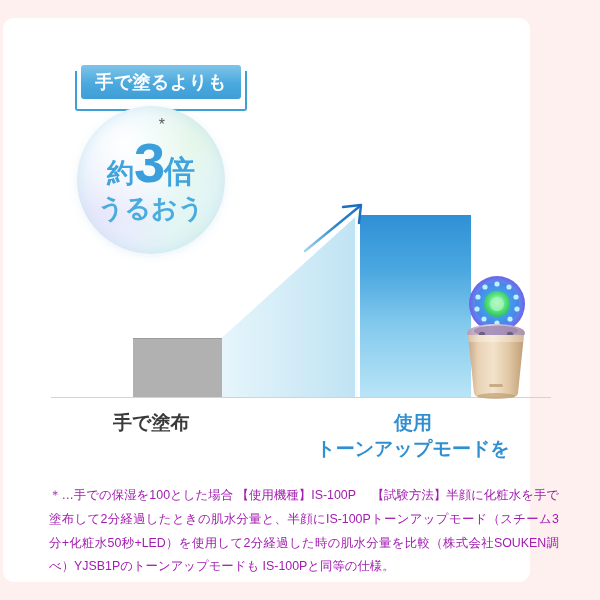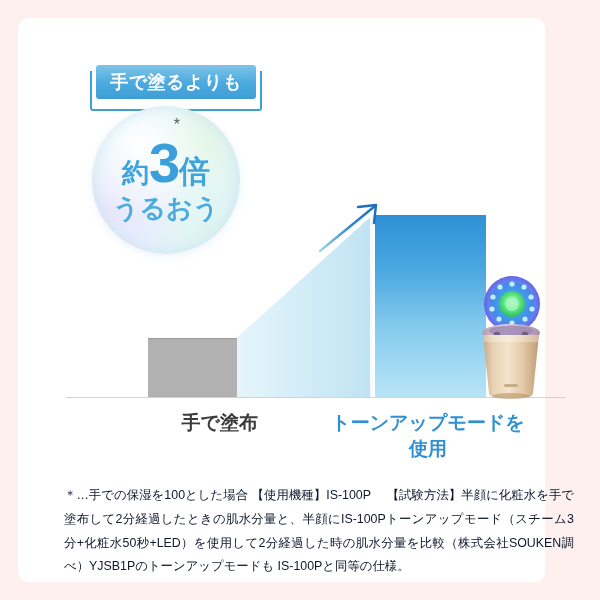--- a/index.html
+++ b/index.html
@@ -7,21 +7,21 @@
     width: 600px; height: 600px;
     font-family: "Liberation Sans", "DejaVu Sans", sans-serif;
   }
   body { background: #fdf0ef; }
 
   #stage { position: relative; width: 600px; height: 600px; overflow: hidden; }
 
   
   .panel {
     position: absolute;
-    left: 18px; top: 18px;
+    left: 3px; top: 18px;
     width: 527px; height: 564px;
     background: #ffffff;
     border-radius: 11px;
   }
 
   
   .badge-wrap { position: absolute; left: 72px; top: 47px; width: 172px; height: 46px; }
   .badge-frame {
     position: absolute; left: 0; top: 6px; width: 172px; height: 40px;
     border: 2px solid #3d9fd8; border-top: none; border-radius: 0 0 3px 3px;
@@ -90,32 +90,32 @@
     box-shadow: -3px 0 0 0 rgba(255,255,255,.85);
   }
   .arrow { position: absolute; left: 300px; top: 183px; width: 62px; height: 52px; }
 
   
   .device { position: absolute; left: 448px; top: 253px; width: 90px; height: 128px; }
 
   
   .label-gray {
     position: absolute; left: 110px; top: 392px; width: 130px;
-    text-align: right; color: #3a3a3a; font-size: 19px; font-weight: bold;
+    text-align: left; color: #3a3a3a; font-size: 19px; font-weight: bold;
   }
   .label-blue {
     position: absolute; left: 290px; top: 392px; width: 240px;
     text-align: center; color: #2f8fd1; font-size: 19px; font-weight: bold;
     line-height: 1.35;
   }
 
   
   .footnote {
     position: absolute; left: 46px; top: 466px; width: 510px;
-    color: #0f172a; font-size: 12.4px; line-height: 1.92;
+    color: #a21caf; font-size: 12.4px; line-height: 1.92;
     text-align: justify;
   }
 </style>
 </head>
 <body>
 
 <div id="stage">
   <div class="panel">
 
     <div class="badge-wrap">
@@ -231,20 +231,20 @@
 
         <path d="M17,64 L73,64 L67,122 Q66,126 62,126 L28,126 Q24,126 23,122 Z" fill="url(#bodyGrad)"></path>
         <path d="M17,64 L73,64 L72,71 L18,71 Z" fill="#fff" opacity=".30"></path>
         <ellipse cx="45" cy="125" rx="19" ry="3" fill="#b79566" opacity=".6"></ellipse>
         <rect x="38" y="113" width="14" height="3" rx="1.5" fill="#c2a27a" opacity=".85"></rect>
       </svg>
     </div>
 
     <div class="label-gray">手で塗布</div>
     <div class="label-blue">
+      <div>使用</div>
       <div>トーンアップモードを</div>
-      <div>使用</div>
     </div>
 
     <div class="footnote">＊…手での保湿を100とした場合 【使用機種】IS-100P 　【試験方法】半顔に化粧水を手で塗布して2分経過したときの肌水分量と、半顔にIS-100Pトーンアップモード（スチーム3分+化粧水50秒+LED）を使用して2分経過した時の肌水分量を比較（株式会社SOUKEN調べ）YJSB1Pのトーンアップモードも IS-100Pと同等の仕様。</div>
 
   </div>
 </div>
 
 </body></html>

